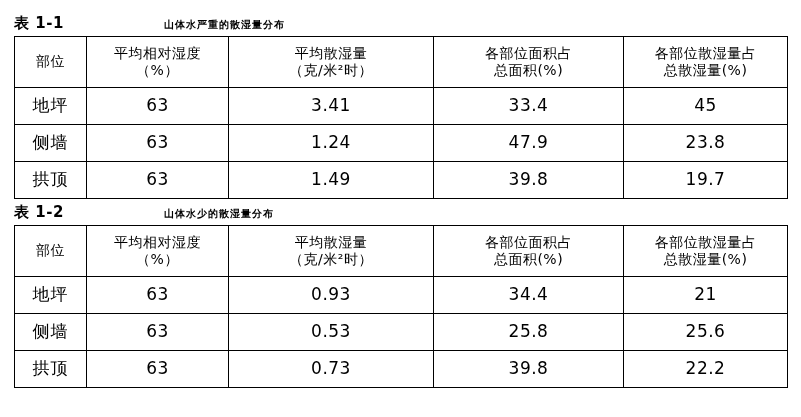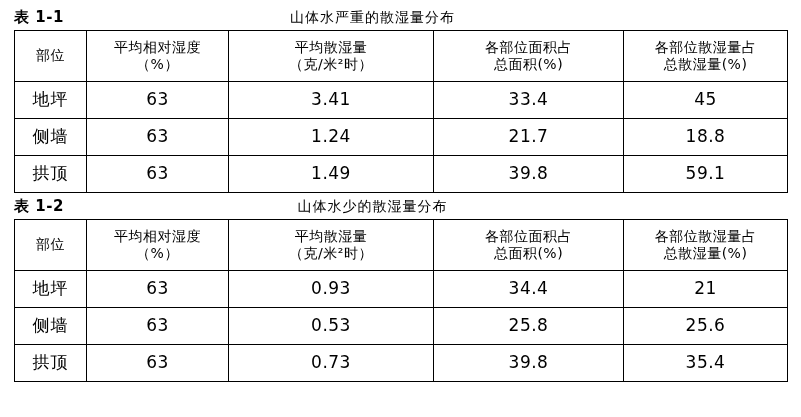--- a/index.html
+++ b/index.html
@@ -12,46 +12,45 @@
     height: 417px;
     font-family: "DejaVu Sans", "Liberation Sans", sans-serif;
     color: #000000;
     overflow: hidden;
   }
   .page {
     width: 715px;
     height: 417px;
     position: relative;
     box-sizing: border-box;
-    padding: 6px 14px 0 14px;
+    padding: 12px 14px 0 14px;
   }
   .table-block {
     margin-bottom: 2px;
   }
   .caption-row {
     display: flex;
     align-items: baseline;
     padding: 2px 0 5px 0;
     height: 24px;
     box-sizing: border-box;
   }
   .caption-label {
     font-size: 15px;
     font-weight: bold;
     letter-spacing: 0.5px;
     width: 150px;
     flex: 0 0 150px;
     white-space: nowrap;
   }
   .caption-title {
-    font-size: 14px;
-    font-weight: normal;
+    font-size: 10px;
+    font-weight: bold;
     letter-spacing: 1px;
     flex: 1 1 auto;
-    text-align: center;
     padding-right: 120px;
     white-space: nowrap;
   }
   table.data {
     border-collapse: collapse;
     width: 773px;
     table-layout: fixed;
     background: #fff;
   }
   table.data td {
@@ -129,29 +128,29 @@
           <td class="first">地坪</td>
           <td class="num">63</td>
           <td class="num">3.41</td>
           <td class="num">33.4</td>
           <td class="num">45</td>
         </tr>
         <tr class="body">
           <td class="first">侧墙</td>
           <td class="num">63</td>
           <td class="num">1.24</td>
-          <td class="num">21.7</td>
-          <td class="num">18.8</td>
+          <td class="num">47.9</td>
+          <td class="num">23.8</td>
         </tr>
         <tr class="body">
           <td class="first">拱顶</td>
           <td class="num">63</td>
           <td class="num">1.49</td>
           <td class="num">39.8</td>
-          <td class="num">59.1</td>
+          <td class="num">19.7</td>
         </tr>
       </tbody>
     </table>
   </div>
 
   <div class="table-block">
     <div class="caption-row">
       <span class="caption-label">表 1-2</span>
       <span class="caption-title">山体水少的散湿量分布</span>
     </div>
@@ -197,19 +196,19 @@
           <td class="num">63</td>
           <td class="num">0.53</td>
           <td class="num">25.8</td>
           <td class="num">25.6</td>
         </tr>
         <tr class="body">
           <td class="first">拱顶</td>
           <td class="num">63</td>
           <td class="num">0.73</td>
           <td class="num">39.8</td>
-          <td class="num">35.4</td>
+          <td class="num">22.2</td>
         </tr>
       </tbody>
     </table>
   </div>
 
 </div>
 
 </body></html>

